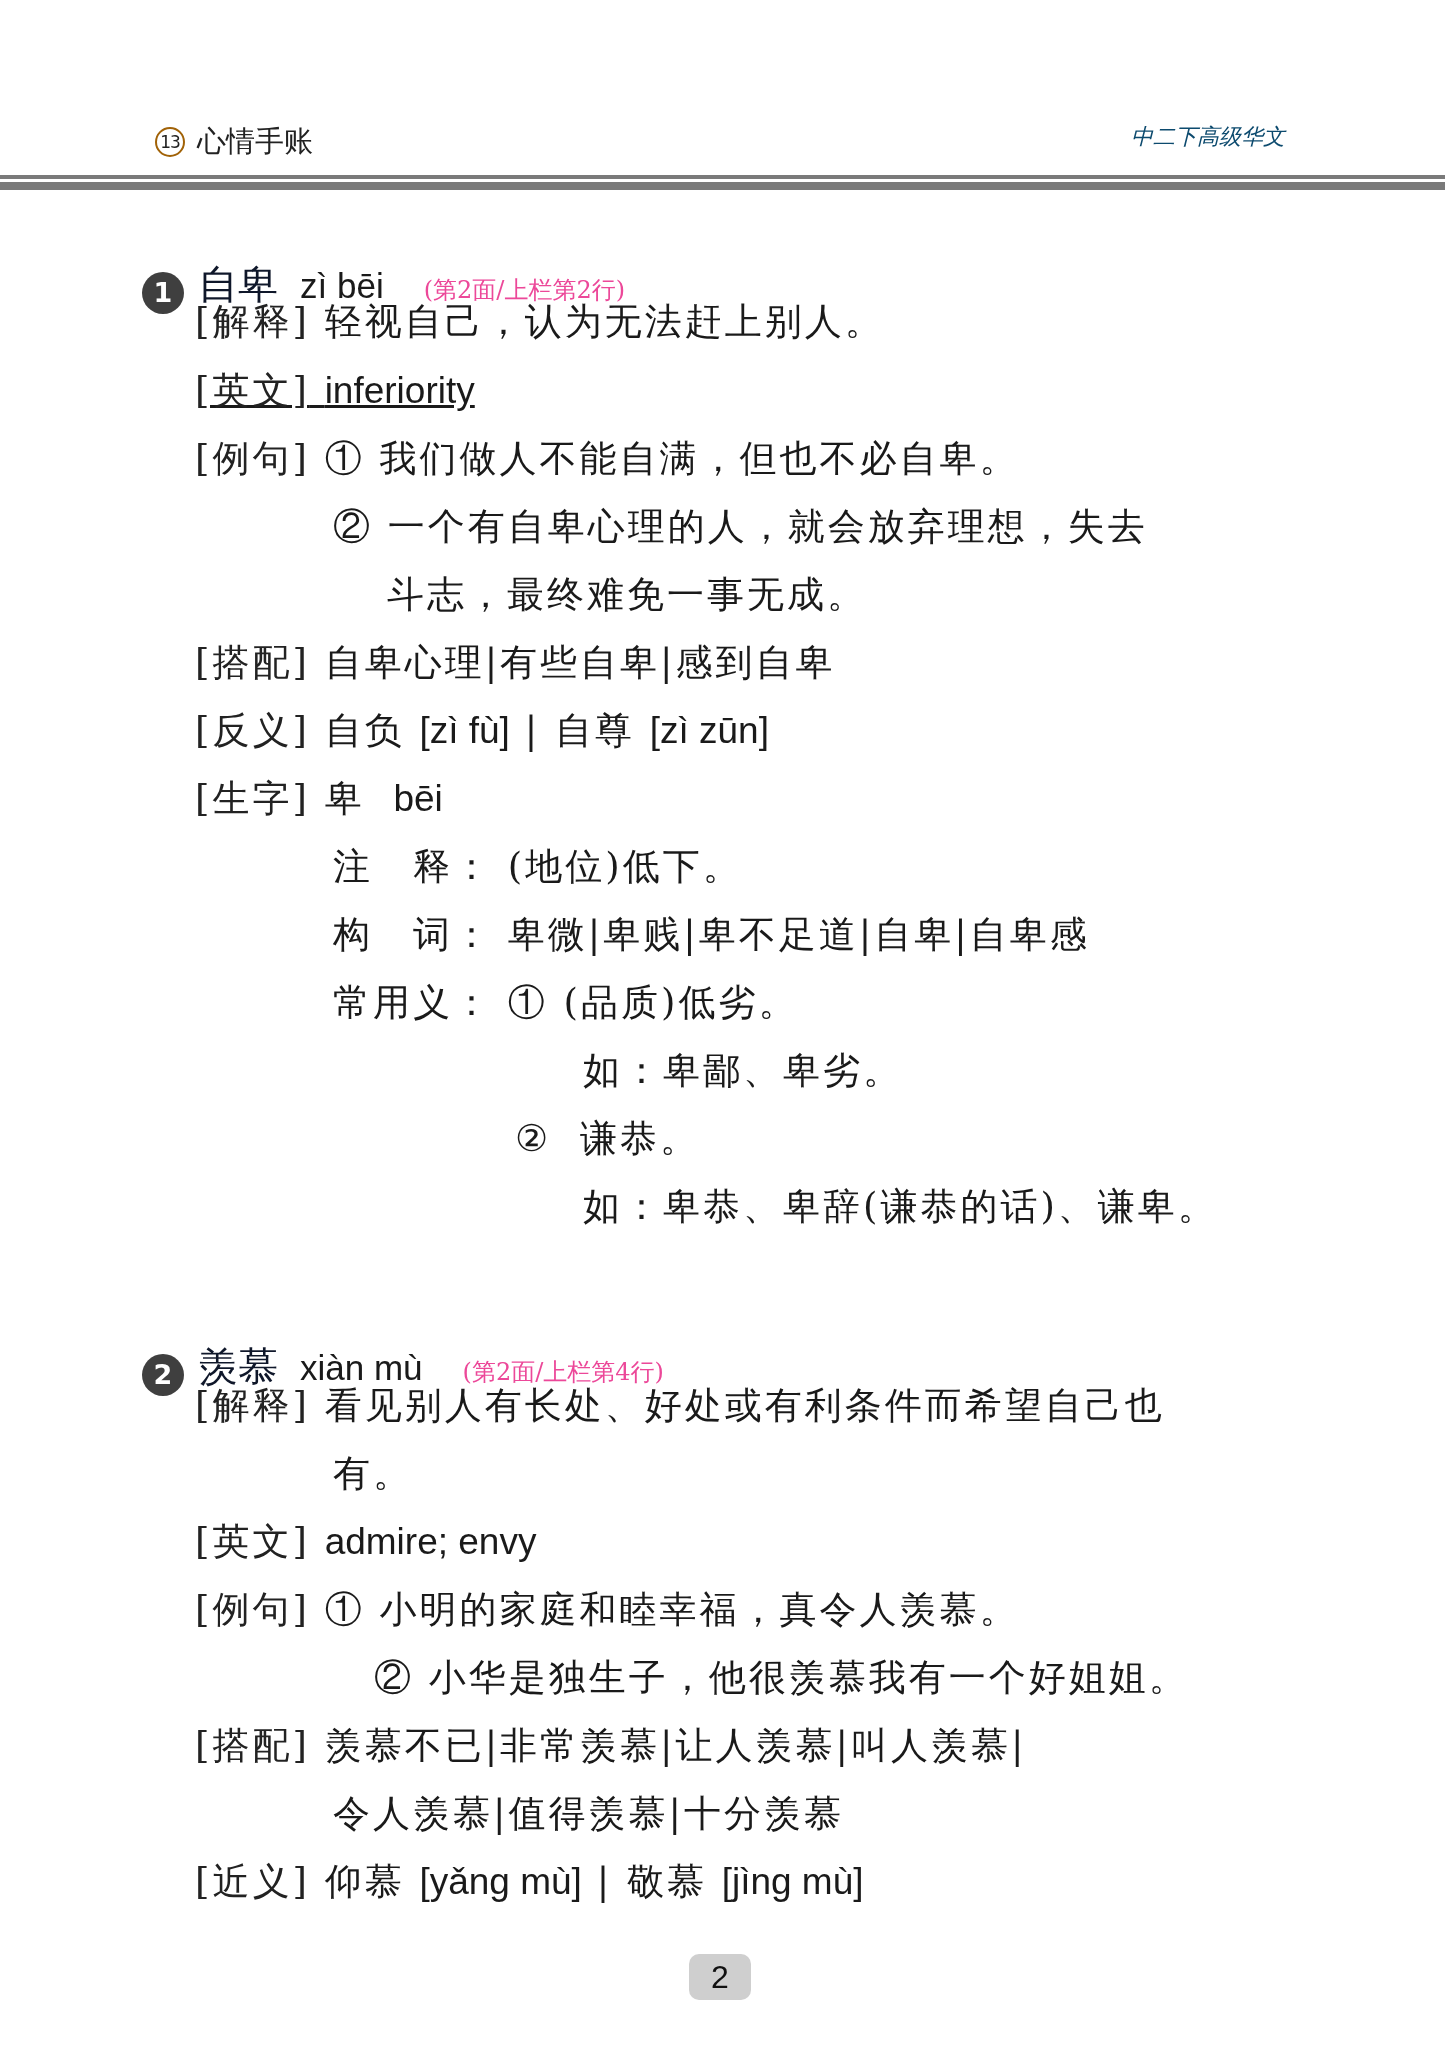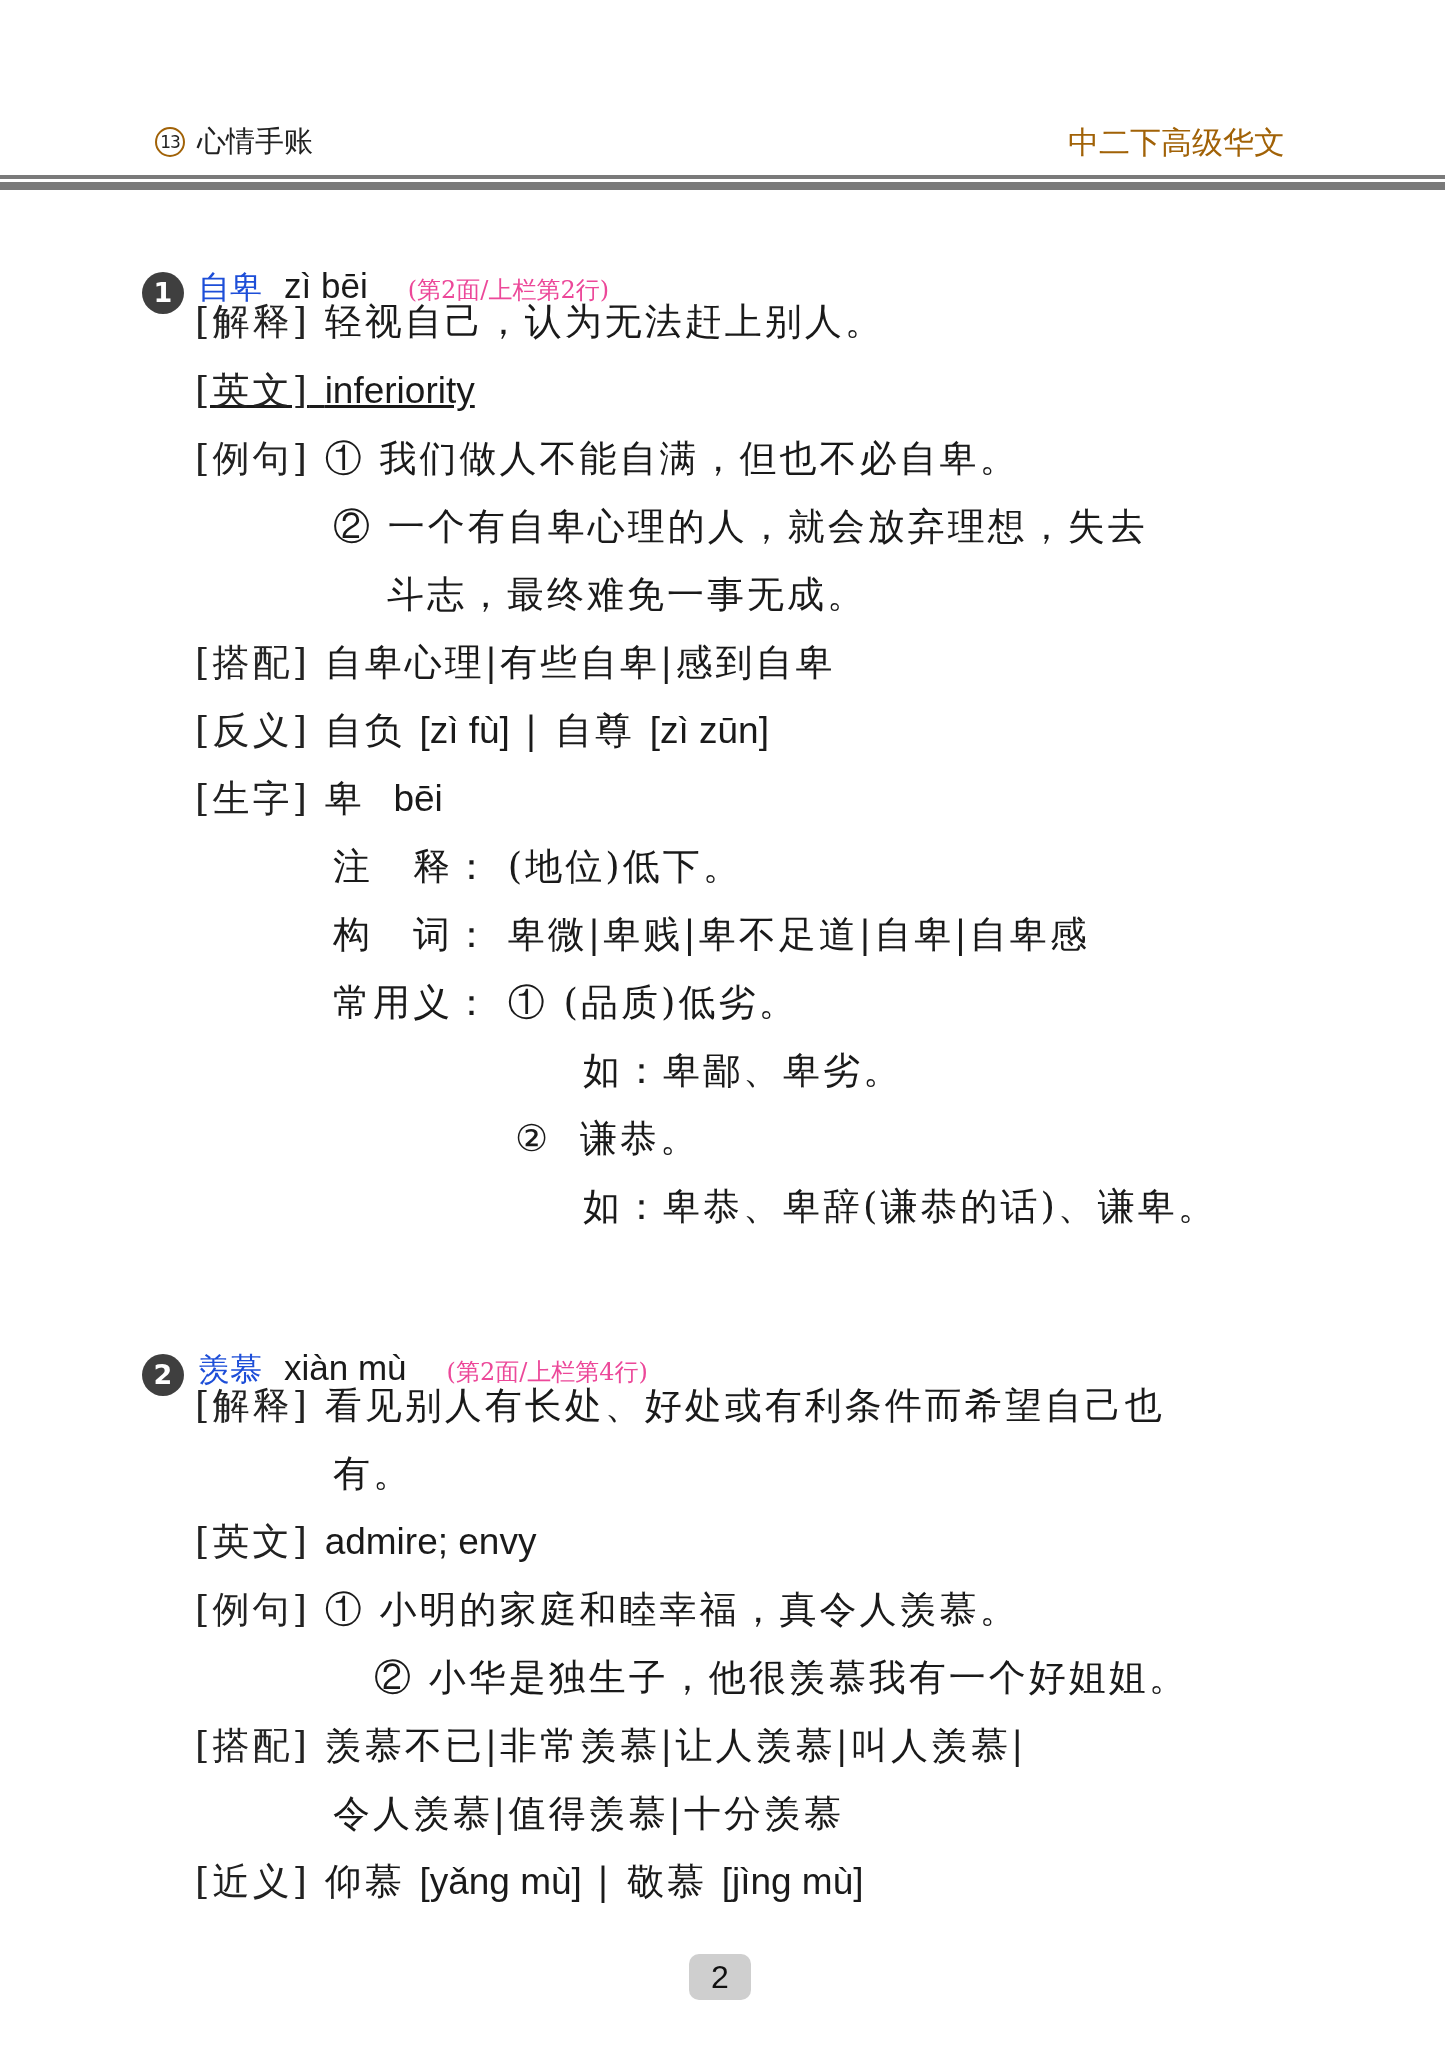--- a/index.html
+++ b/index.html
@@ -18,42 +18,42 @@
     display: flex; align-items: center; gap: 12px;
   }
   .unit-num {
     display: inline-flex; align-items: center; justify-content: center;
     width: 30px; height: 30px; border: 2px solid #a16207; border-radius: 50%;
     font-size: 17px; box-sizing: border-box; letter-spacing: -1px;
   }
   .header-right {
     position: absolute; right: 160px; top: 122px;
     font-family: "DejaVu Sans", "Liberation Sans", sans-serif;
-    font-size: 31px; color: #a16207;
+    font-size: 22px; color: #0c4a6e; font-style: italic;
   }
   .rule-thin {
     position: absolute; left: 0; top: 175px; width: 1445px; height: 4px; background: #7a7a7a;
   }
   .rule-thick {
     position: absolute; left: 0; top: 182px; width: 1445px; height: 8px; background: #7a7a7a;
   }
 
   .entry { position: absolute; left: 0; width: 1445px; }
   .entry-head {
     position: absolute; left: 142px; display: flex; align-items: baseline;
   }
   .num-badge {
     width: 42px; height: 42px; border-radius: 50%; background: #3f3f3f; color: #fff;
     font-family: "DejaVu Sans", "Liberation Sans", sans-serif; font-weight: bold;
     font-size: 27px; display: inline-flex; align-items: center; justify-content: center;
     margin-right: 14px; position: relative; top: 4px;
   }
   .word {
     font-family: Liberation Mono, monospace;
-    font-size: 32px; color: #1d4ed8; margin-right: 22px;
+    font-size: 40px; color: #0f172a; margin-right: 22px;
   }
   .pinyin-head {
     font-family: "Liberation Sans", "DejaVu Sans", sans-serif;
     font-size: 35px; margin-right: 40px; margin-top: 34px;
   }
   .ref { font-size: 24px; color: #ec4899; }
 
   .row {
     position: absolute; font-size: 37px; line-height: 1; white-space: nowrap;
     letter-spacing: 3px;

